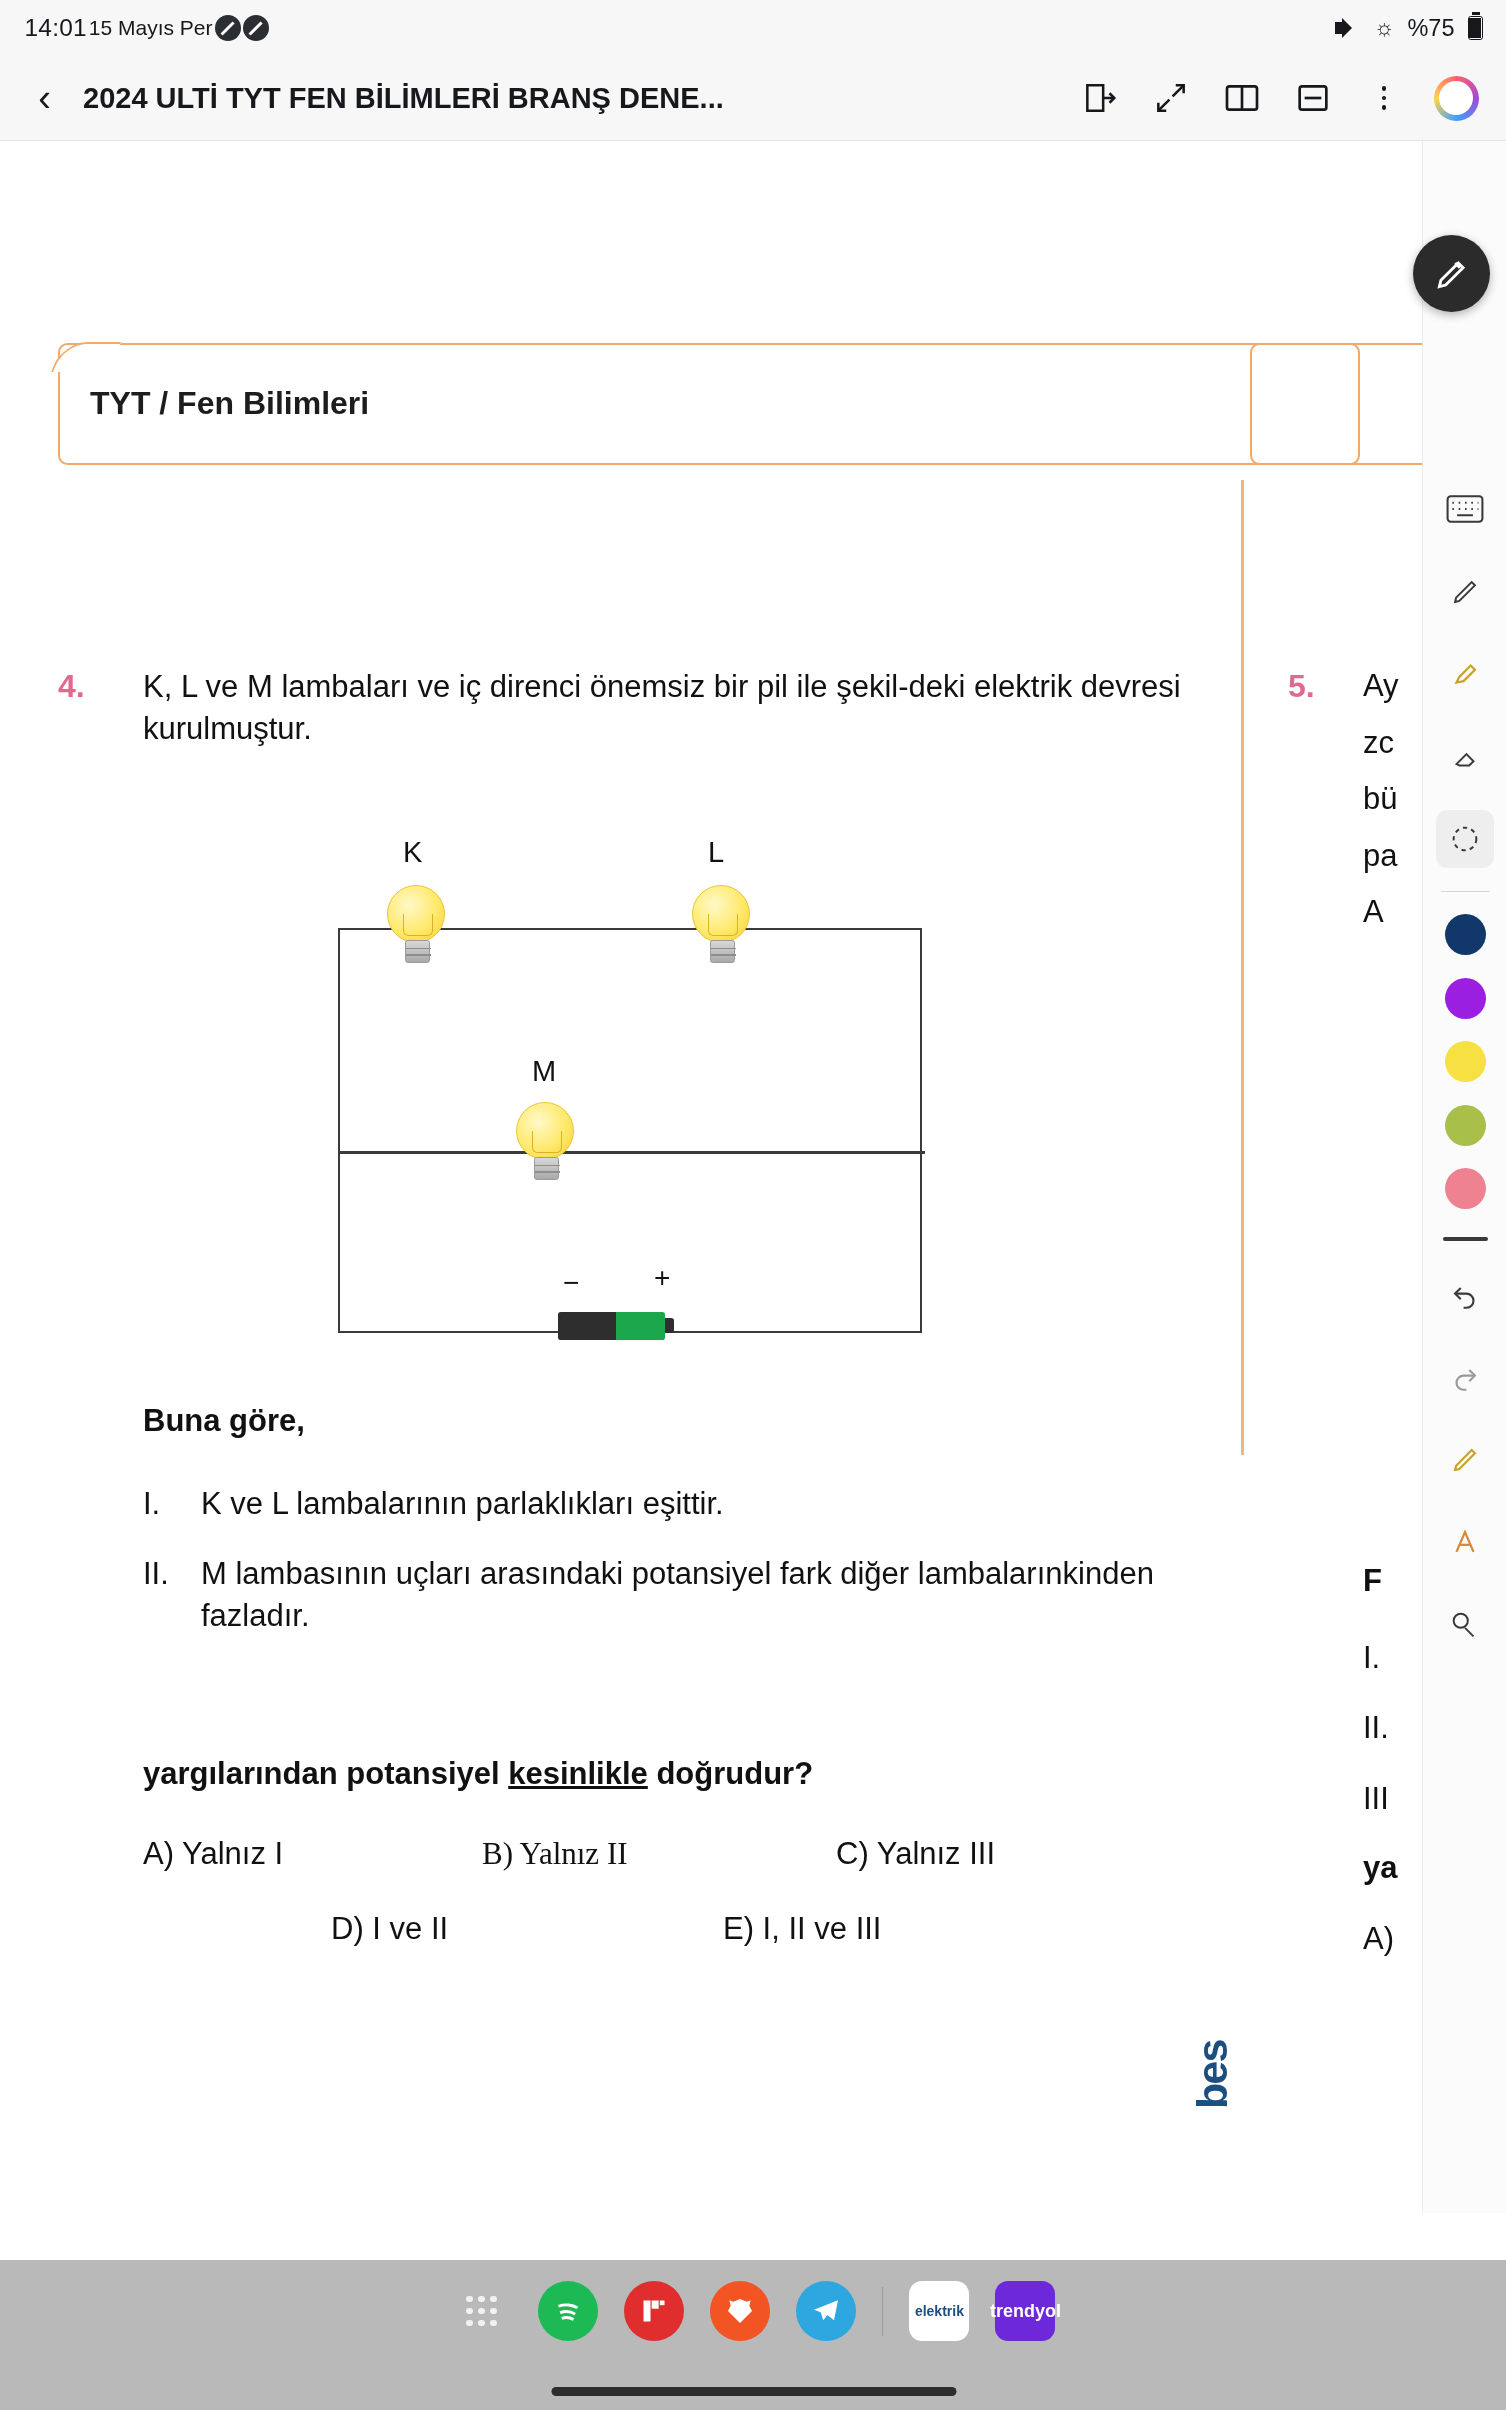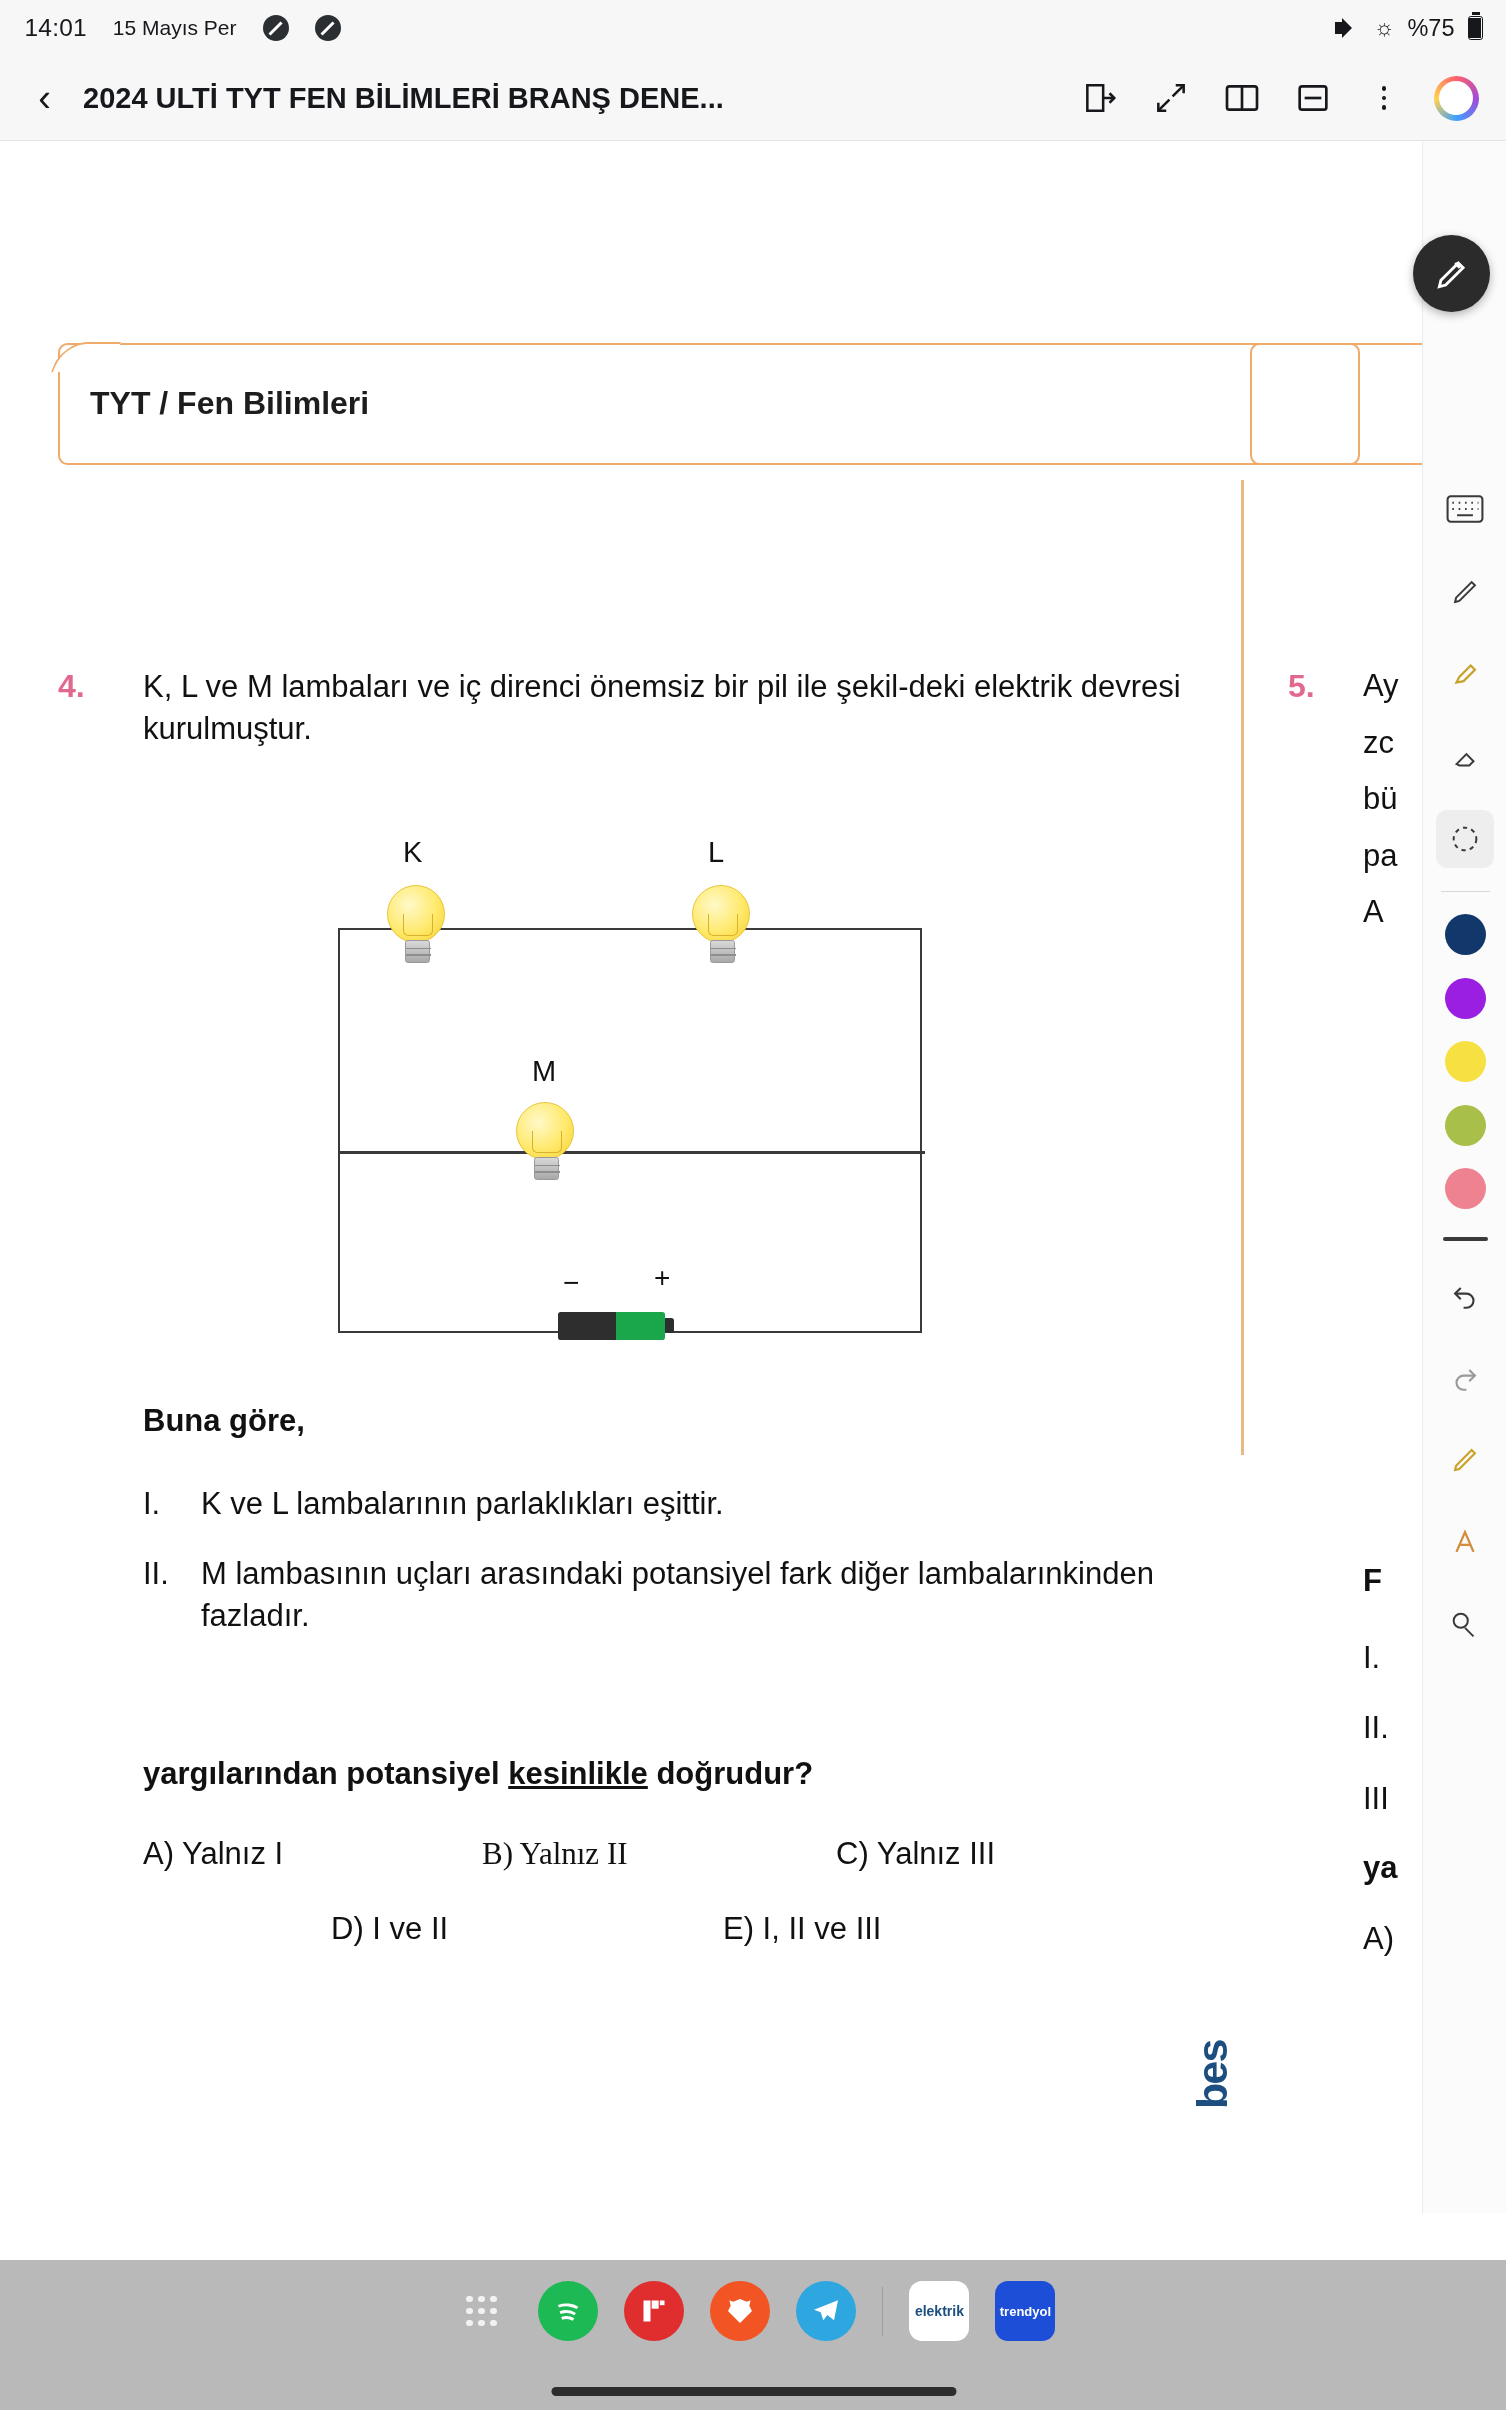--- a/index.html
+++ b/index.html
@@ -12,21 +12,21 @@
   #app { position: relative; width: 1507px; height: 2411px; background:#fff; }
 
   
   .statusbar {
     position: absolute; top: 0; left: 0; width: 1507px; height: 56px;
     background: #f7f7f7;
     display: flex; align-items: center;
     padding: 0 24.5px;
     font-size: 23.5px; color: #16181c;
   }
-  .sb-left { display: flex; align-items: center; gap: 26px; text-align: center; }
+  .sb-left { display: flex; align-items: center; gap: 2px; text-align: center; }
   .sb-time { font-size: 24.5px; letter-spacing: 0.2px; }
   .sb-date { font-size: 21px; }
   .sb-badge {
     width: 26px; height: 26px; border-radius: 50%;
     background: #2b2e33; color: #fff; position: relative;
     display: inline-block;
   }
   .sb-badge::after {
     content: ""; position: absolute; left: 4.7px; top: 12.2px;
     width: 17px; height: 2.8px; background: #fff;
@@ -471,19 +471,19 @@
           <path d="M12 3l5 2 3-1-1 4 2 4-9 9-9-9 2-4-1-4 3 1z"></path>
         </svg>
       </div>
       <div class="dock-app" style="background:#2ea6e0;">
         <svg width="32" height="32" viewBox="0 0 24 24" fill="#fff">
           <path d="M21 4L3 11l5 2 2 6 3-4 5 4 3-15z"></path>
         </svg>
       </div>
       <div class="dock-sep"></div>
       <div class="dock-app" style="background:#ffffff; color:#1c4f80; font-size:14px; border-radius:13px;">elektrik</div>
-      <div class="dock-app" style="background:#1d4ed8; font-size:13px; border-radius:13px;">trendyol</div>
+      <div class="dock-app" style="background:#6d28d9; font-size:18px; border-radius:13px;">trendyol</div>
     </div>
     <div class="navbar-pill"></div>
   </div>
 
 </div>
 
 
 </body></html>

